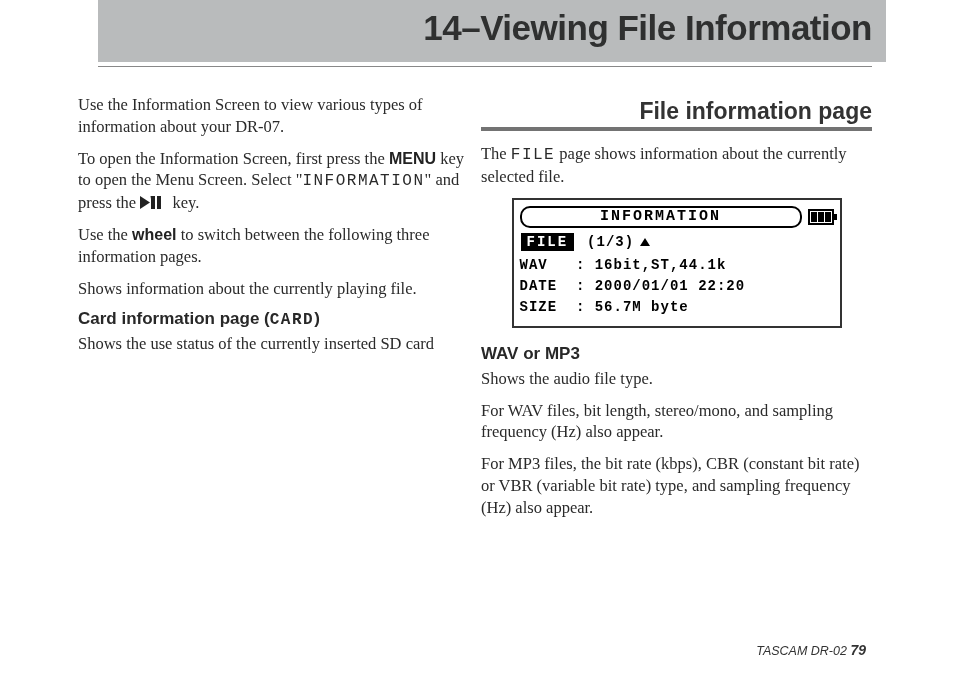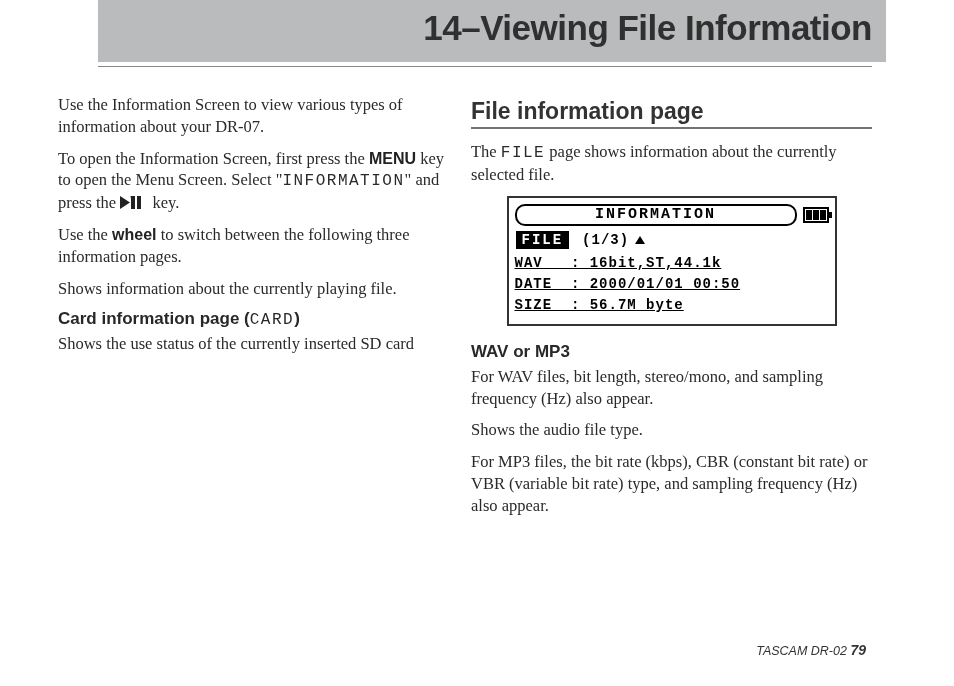--- a/index.html
+++ b/index.html
@@ -35,21 +35,21 @@
   .header-rule {
     position: absolute;
     left: 98px;
     right: 14px;
     top: 66px;
     height: 1px;
     background: #888;
   }
   .columns {
     display: flex;
-    padding: 0 14px 0 58px;
+    padding: 0 14px 0 78px;
     gap: 12px;
   }
   .col {
     flex: 1 1 0;
     min-width: 0;
   }
   p { font-size: 16.5px; line-height: 1.32; margin-bottom: 10px; color: #2a2a2a; }
   .mono {
     font-family: 'Courier New', Courier, monospace;
     letter-spacing: 1.5px;
@@ -62,24 +62,25 @@
     font-size: 17px;
     color: #282828;
     margin-top: 8px;
     margin-bottom: 4px;
   }
   .section-title {
     font-family: Arial, Helvetica, sans-serif;
     font-weight: 700;
     font-size: 23px;
     color: #333;
-    border-bottom: 2px solid #737373;
+    border-bottom: 4px solid #737373;
     padding-bottom: 2px;
     margin-bottom: 12px;
     margin-top: 4px;
+    text-align: right;
   }
   .play-icon { display:inline-block; vertical-align: -1px; }
   .play-icon svg { display:block; }
   .lcd-frame {
     border: 2px solid #333;
     width: 330px;
     margin: 10px auto 16px auto;
     padding: 6px 6px 8px 6px;
     background: #fff;
   }
@@ -149,21 +150,20 @@
     border-bottom:8px solid #000;
   }
   .lcd-line {
     font-family: 'Courier New', Courier, monospace;
     font-weight: 700;
     font-size: 14px;
     letter-spacing: 1px;
     color: #000;
     white-space: pre;
     line-height: 1.5;
-    text-decoration: underline;
   }
   .footer {
     position: absolute;
     bottom: 28px;
     right: 20px;
     font-family: Arial, Helvetica, sans-serif;
     font-style: italic;
     font-size: 12.5px;
     color: #333;
   }
@@ -195,21 +195,21 @@
             </svg></span><span> key.</span>
       </p>
 
       <p>
         <span>Use the </span><span class="sans-b">wheel</span><span> to switch between the following three information pages.</span>
       </p>
 
       <p>Shows information about the currently playing file.</p>
 
       <div class="sub-h">
-        <span>Card information page (</span><span class="mono" style="font-weight:400">CARD</span><span>)</span>
+        <span>Card information page (</span><span class="mono" style="font-weight:700">CARD</span><span>)</span>
       </div>
       <p>Shows the use status of the currently inserted SD card</p>
 
     </div>
 
     <div class="col">
       <div class="section-title">File information page</div>
 
       <p>
         <span>The </span><span class="mono">FILE</span><span> page shows information about the currently selected file.</span>
@@ -225,27 +225,27 @@
                 <span></span>
               </div>
           </div>
         </div>
         <div class="lcd-file-tab">
           <span class="lcd-inv">FILE</span>
           <span class="lcd-tab-count">(1/3)</span>
           <span class="lcd-tri"></span>
         </div>
         <div class="lcd-line">WAV   : 16bit,ST,44.1k</div>
-        <div class="lcd-line">DATE  : 2000/01/01 00:50</div>
+        <div class="lcd-line">DATE  : 2000/01/01 22:20</div>
         <div class="lcd-line">SIZE  : 56.7M byte</div>
       </div>
 
       <div class="sub-h">WAV or MP3</div>
+      <p>Shows the audio file type.</p>
       <p>For WAV files, bit length, stereo/mono, and sampling frequency (Hz) also appear.</p>
-      <p>Shows the audio file type.</p>
       <p>For MP3 files, the bit rate (kbps), CBR (constant bit rate) or VBR (variable bit rate) type, and sampling frequency (Hz) also appear.</p>
     </div>
   </div>
 
   <div class="footer">
     <span>TASCAM  DR-02 </span><span class="pn">79</span>
   </div>
 
 </div>
 

